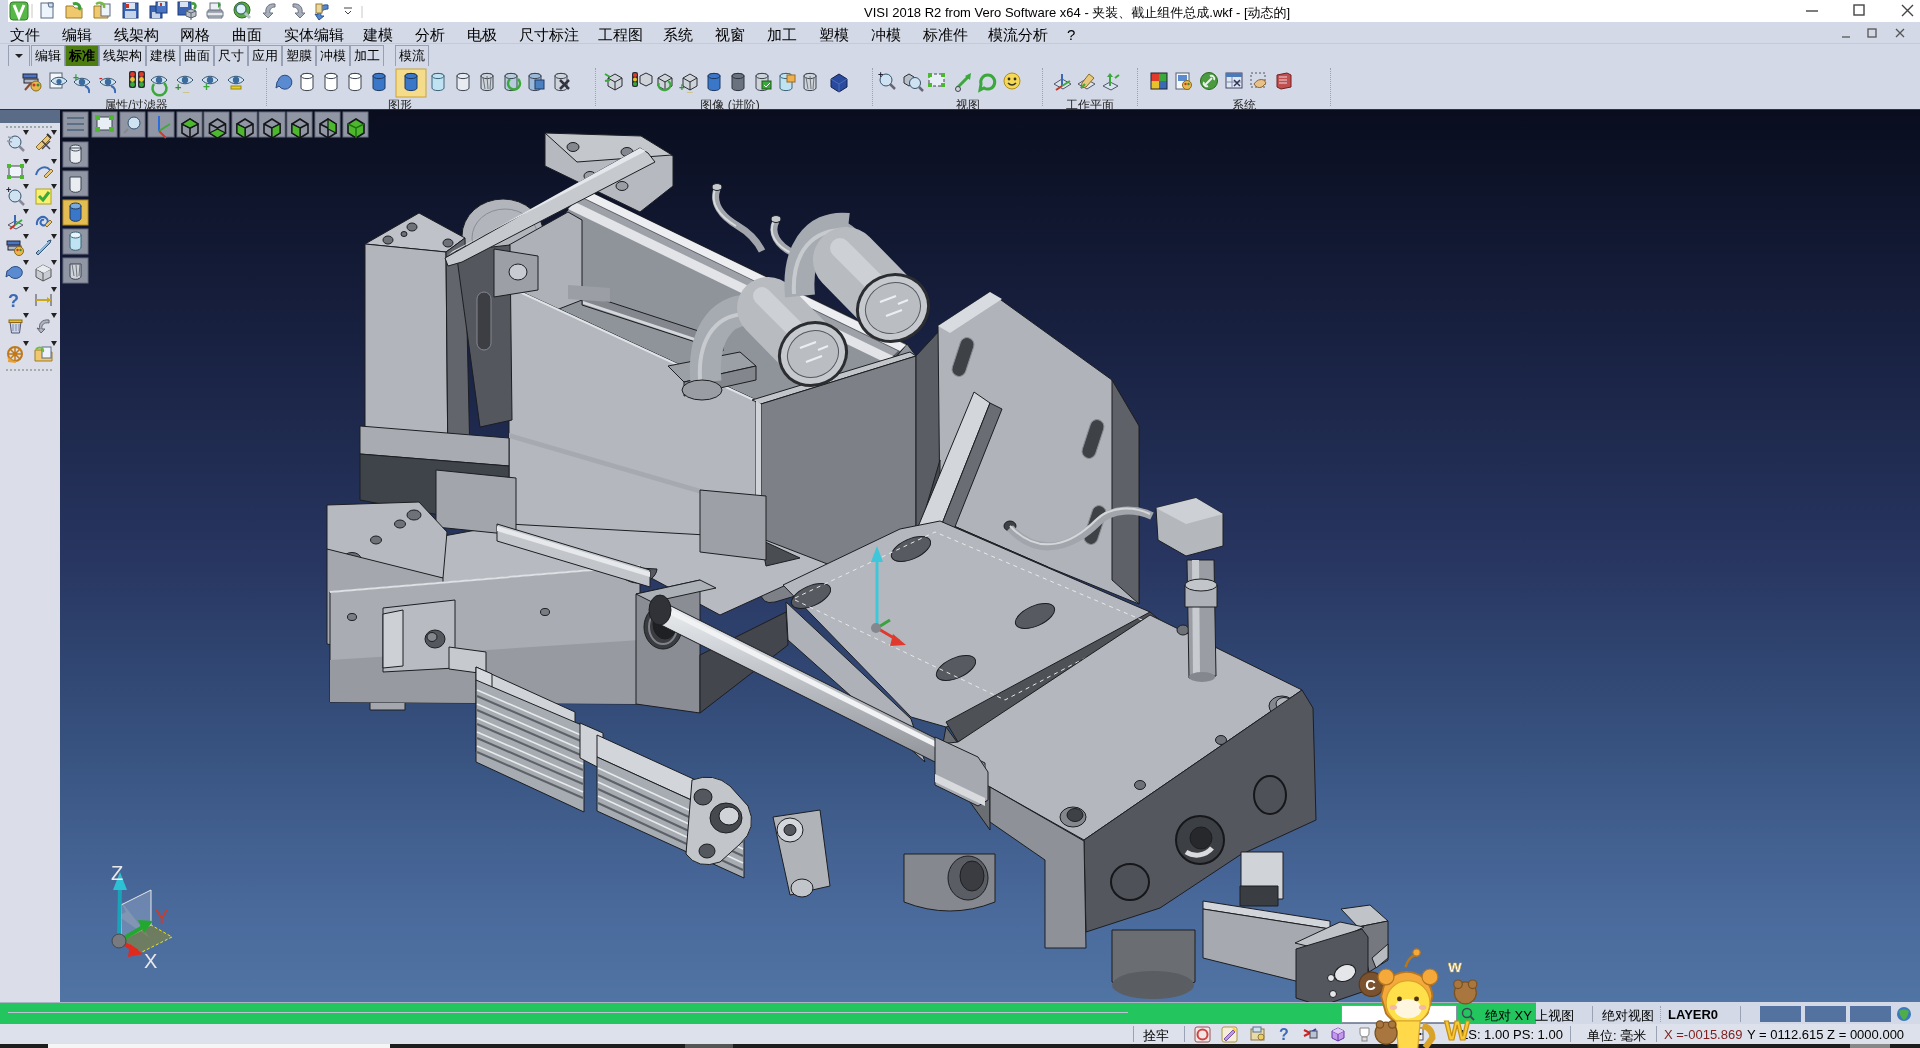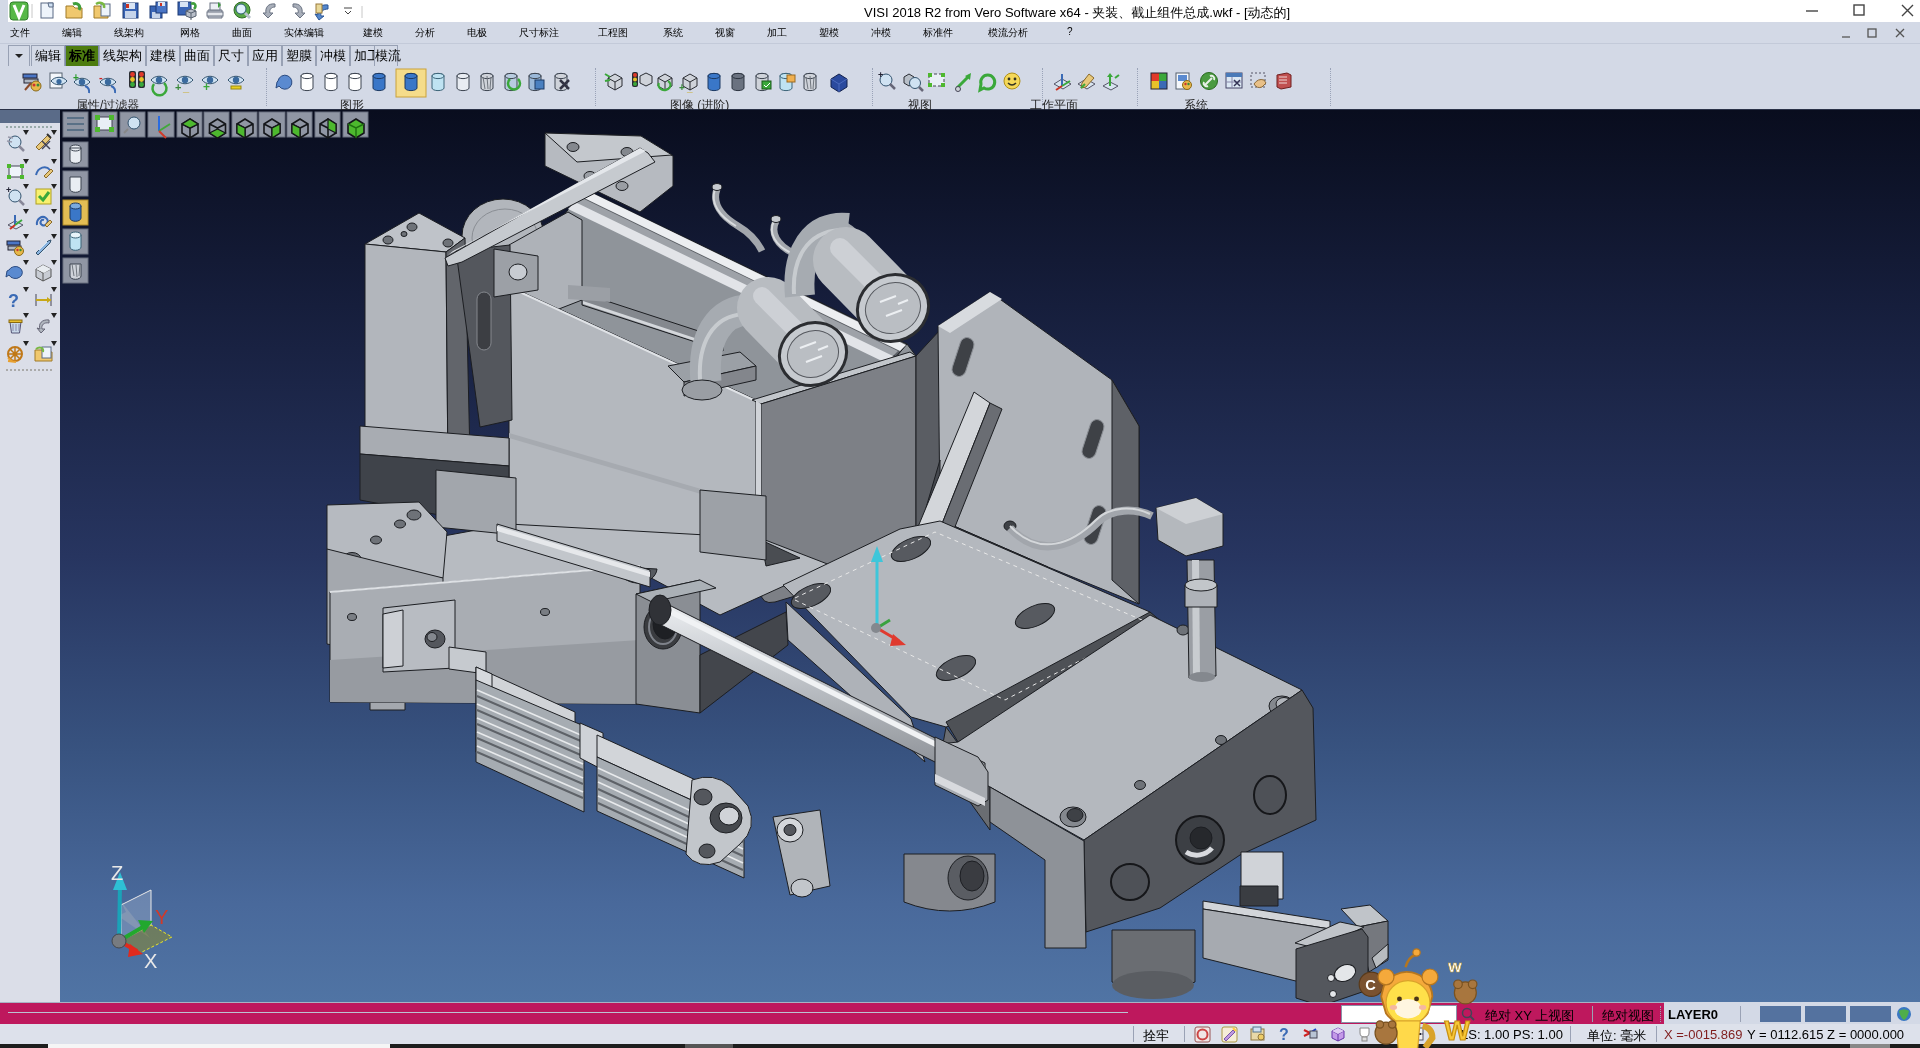--- a/index.html
+++ b/index.html
@@ -1,30 +1,30 @@
 <!DOCTYPE html>
 <html><head><meta charset="utf-8"><title>VISI</title><style>
 *{margin:0;padding:0;box-sizing:border-box}
 html,body{width:1920px;height:1048px;overflow:hidden}
 body{font-family:"Liberation Sans",sans-serif;-webkit-font-smoothing:antialiased}
 #app{position:relative;width:1920px;height:1048px;background:#d3d9e6}
 .abs{position:absolute}
 #titlebar{left:8px;top:0;width:1920px;height:22px;background:#ffffff}
 #title{left:856px;top:4px;font-size:13px;color:#000;white-space:nowrap}
 #menubar{left:0;top:22px;width:1920px;height:22px;background:#d3d9e6;border-bottom:1px solid #c3cad9}
-.mi{position:absolute;top:4px;font-size:10px;color:#000;white-space:nowrap}
+.mi{position:absolute;top:4px;font-size:15px;color:#000;white-space:nowrap}
 #tabrow{left:0;top:44px;width:1920px;height:22px;background:#d3d9e6}
 .tab{position:absolute;top:1px;height:21px;font-size:13px;color:#000;text-align:center;line-height:20px;background:#d3d9e6;border:1px solid #98a1b4;border-bottom:none;white-space:nowrap}
 .tabsel{background:#4d7c0f;font-weight:bold;border-color:#7c8aa5}
 #ribbon{left:0;top:66px;width:1920px;height:44px;background:#d3d9e6;border-bottom:1px solid #2a3248}
-.glabel{position:absolute;top:31px;font-size:12px;color:#222;white-space:nowrap;width:120px}
+.glabel{position:absolute;top:31px;font-size:12px;color:#222;text-align:center;white-space:nowrap;width:120px}
 .gsep{position:absolute;top:2px;height:38px;width:0;border-left:1px dotted #9aa3b8}
 #lefttb{left:0;top:110px;width:60px;height:892px;background:#dbdee8}
 #viewport{left:60px;top:110px;width:1860px;height:892px}
-#status1{left:0;top:1002px;width:1664px;height:22px;background:#be185d;border-top:1px solid #aab2c4}
+#status1{left:0;top:1002px;width:1536px;height:22px;background:#22c55e;border-top:1px solid #aab2c4}
 #status2{left:0;top:1024px;width:1920px;height:20px;background:#dde1eb}
 #taskstrip{left:0;top:1044px;width:1920px;height:4px;background:#1d1d1d}
 .st{position:absolute;font-size:13px;color:#000;white-space:nowrap}
 .red{color:#7f1d1d}
 .vsep{position:absolute;width:0;border-left:1px solid #9aa2b5}
 </style></head>
 <body>
 <div id="app">
   <div id="titlebar" class="abs">
     <svg class="abs" style="left:0;top:0" width="330" height="22" viewBox="0 0 330 22">
@@ -130,21 +130,21 @@
     <div class="tab" style="left:31px;width:34px">编辑</div>
     <div class="tab tabsel" style="left:65px;width:34px">标准</div>
     <div class="tab" style="left:99px;width:47px">线架构</div>
     <div class="tab" style="left:146px;width:34px">建模</div>
     <div class="tab" style="left:180px;width:34px">曲面</div>
     <div class="tab" style="left:214px;width:34px">尺寸</div>
     <div class="tab" style="left:248px;width:34px">应用</div>
     <div class="tab" style="left:282px;width:34px">塑膜</div>
     <div class="tab" style="left:316px;width:34px">冲模</div>
     <div class="tab" style="left:350px;width:34px">加工</div>
-    <div class="tab" style="left:374px;width:24px">模流</div>
+    <div class="tab" style="left:395px;width:34px">模流</div>
   </div>
   <div id="ribbon" class="abs">
     <div class="glabel" style="left:76px">属性/过滤器</div>
     <div class="glabel" style="left:340px">图形</div>
     <div class="glabel" style="left:670px">图像 (进阶)</div>
     <div class="glabel" style="left:908px">视图</div>
     <div class="glabel" style="left:1030px">工作平面</div>
     <div class="glabel" style="left:1184px">系统</div>
     <div class="gsep" style="left:266px"></div>
     <div class="gsep" style="left:595px"></div>

